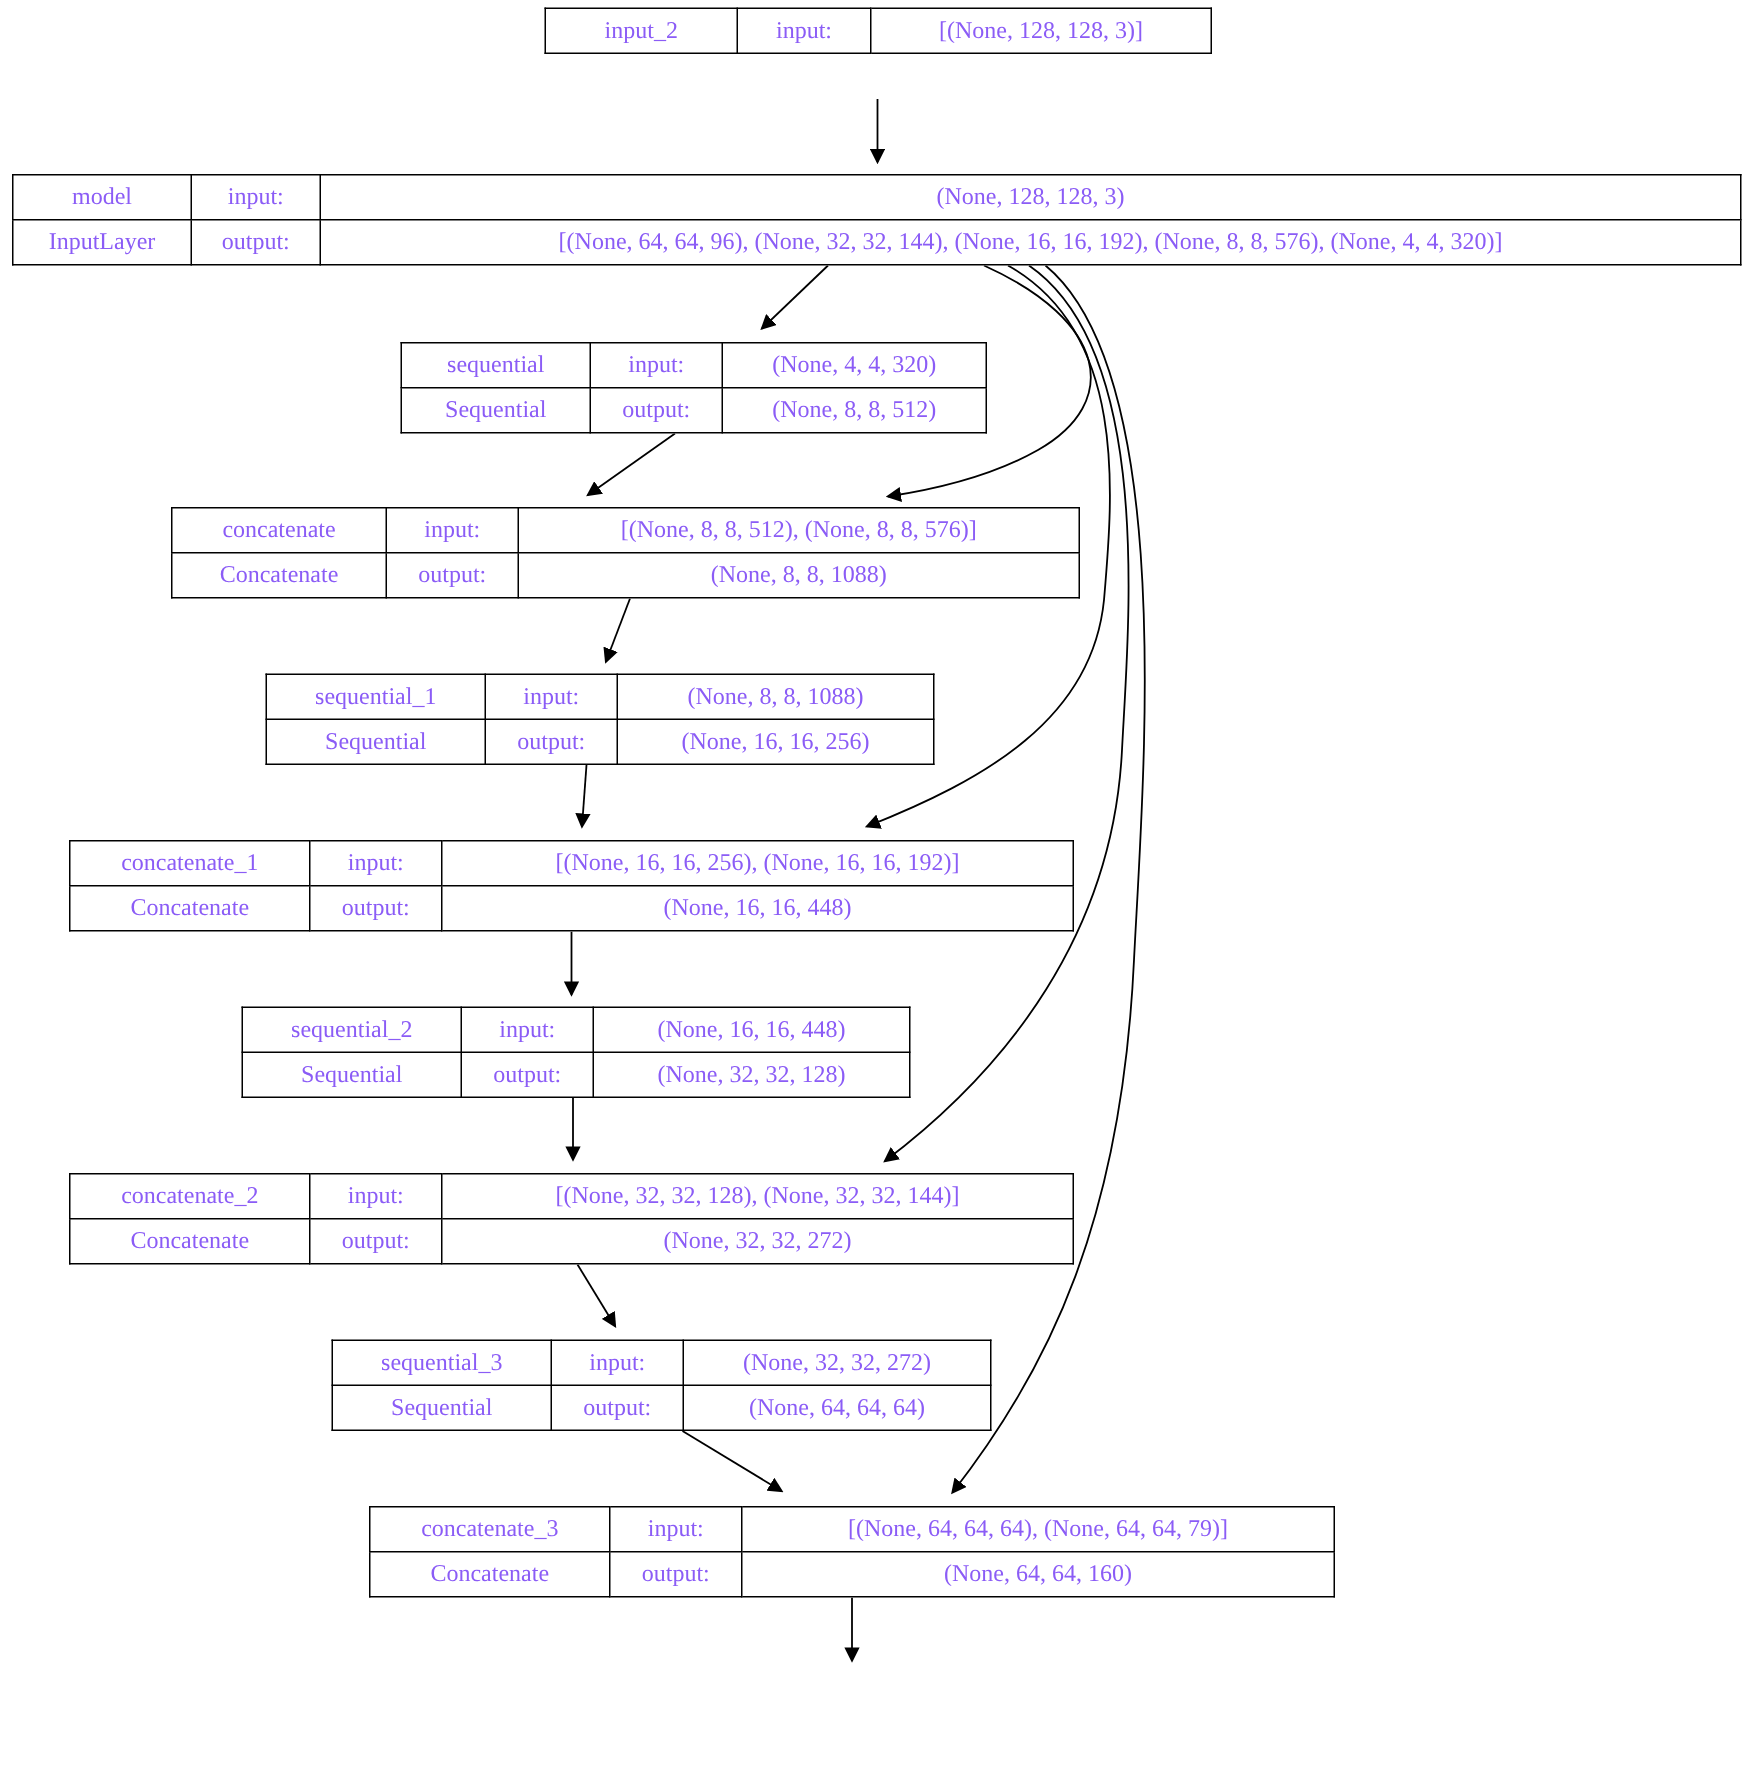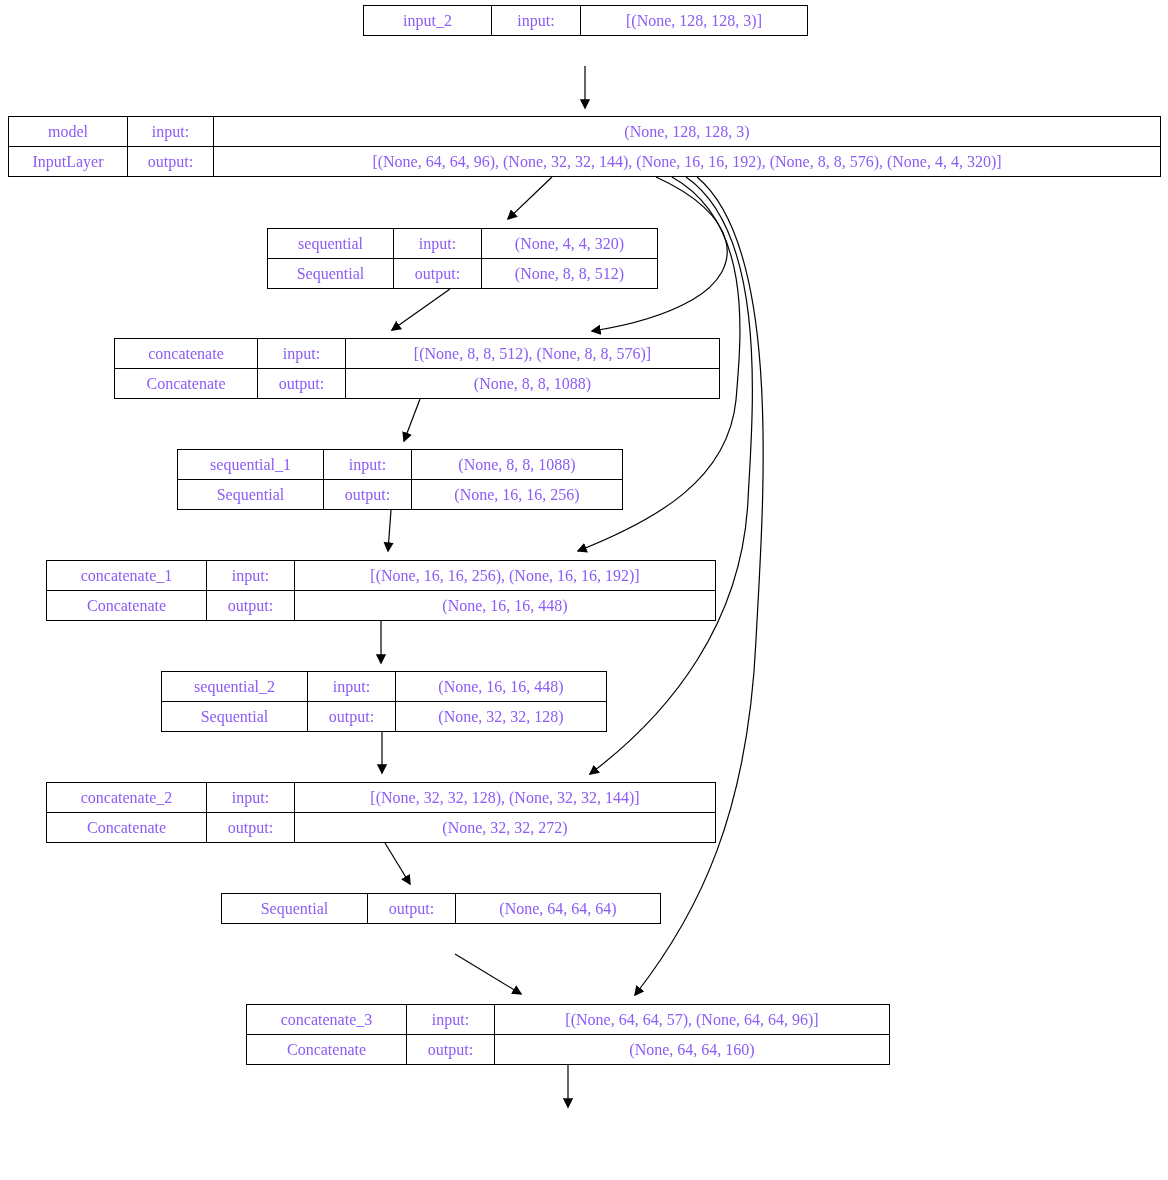--- a/index.html
+++ b/index.html
@@ -239,41 +239,46 @@
   </div>
 
   <div class="node" style="left:221px; top:893px;">
     <table class="record" style="width:439px;">
       <colgroup>
           <col style="width:146px">
           <col style="width:88px">
           <col style="width:205px">
         </colgroup>
       <tbody>
+          <tr>
+        <td>sequential_3</td>
+        <td>input:</td>
+        <td>(None, 32, 32, 272)</td>
+      </tr>
       <tr>
         <td>Sequential</td>
         <td>output:</td>
         <td>(None, 64, 64, 64)</td>
       </tr>
     </tbody>
       </table>
   </div>
 
   <div class="node" style="left:246px; top:1004px;">
     <table class="record" style="width:643px;">
       <colgroup>
           <col style="width:160px">
           <col style="width:88px">
           <col style="width:395px">
         </colgroup>
       <tbody>
           <tr>
         <td>concatenate_3</td>
         <td>input:</td>
-        <td>[(None, 64, 64, 57), (None, 64, 64, 96)]</td>
+        <td>[(None, 64, 64, 64), (None, 64, 64, 79)]</td>
       </tr>
       <tr>
         <td>Concatenate</td>
         <td>output:</td>
         <td>(None, 64, 64, 160)</td>
       </tr>
     </tbody>
       </table>
   </div>
 

